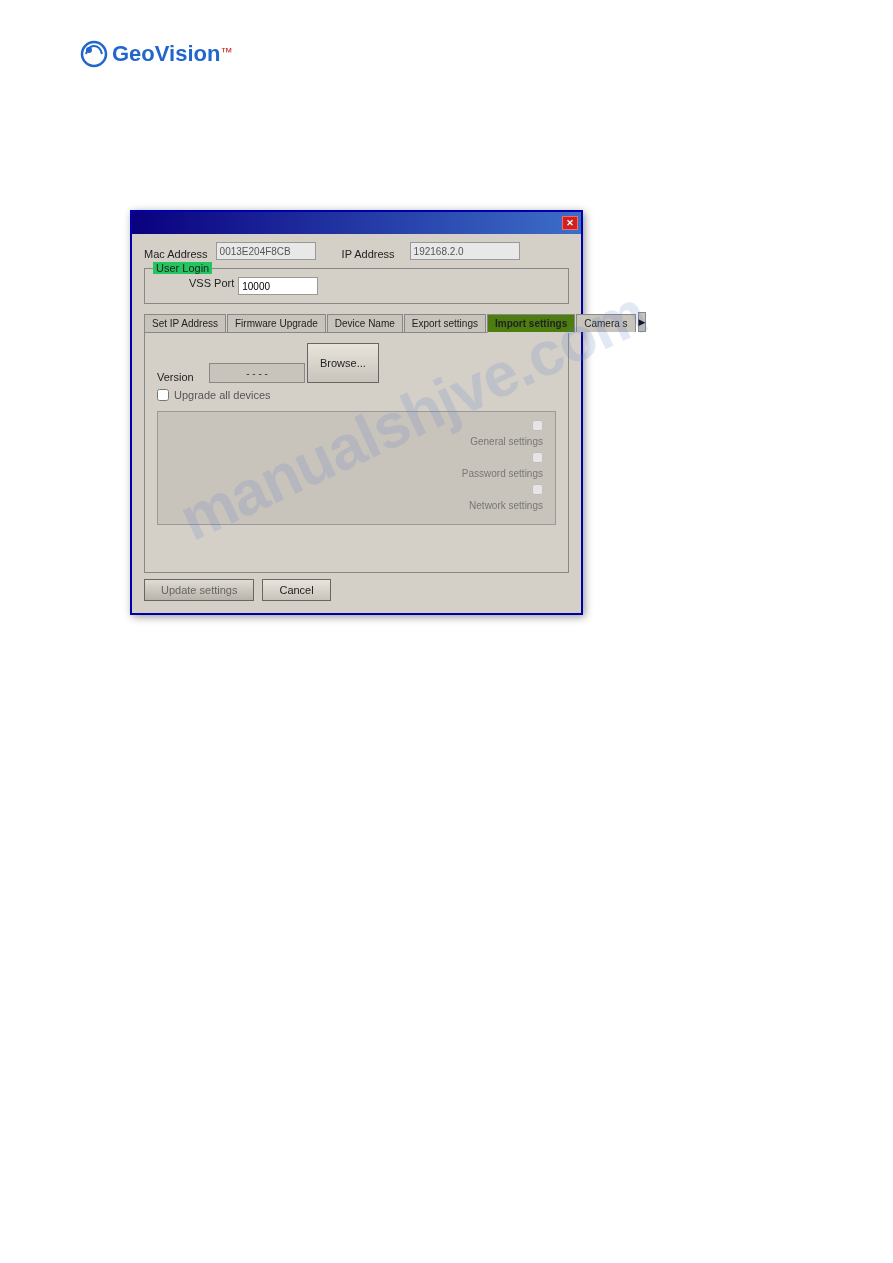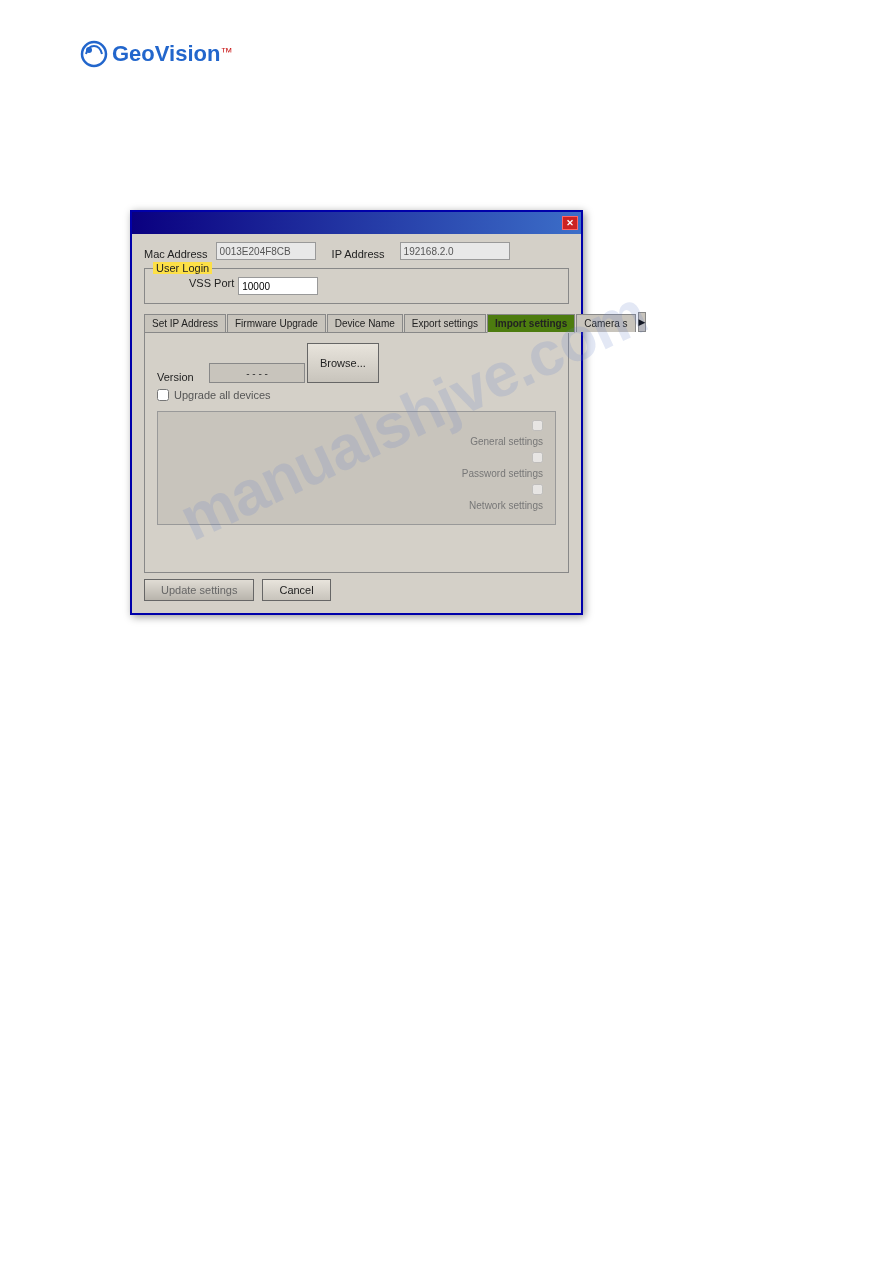--- a/index.html
+++ b/index.html
@@ -111,21 +111,21 @@
       border: 1px solid #888;
       padding: 6px 8px 8px 8px;
       margin-bottom: 8px;
       position: relative;
       background: #d4d0c8;
     }
     .group-legend {
       position: absolute;
       top: -7px;
       left: 8px;
-      background: #fde047;
+      background: #22c55e;
       padding: 0 3px;
       font-size: 11px;
       color: #222;
     }
     .login-row {
       display: flex;
       align-items: center;
       margin-bottom: 4px;
       gap: 4px;
     }
@@ -329,21 +329,21 @@
 
   <div class="title-bar">
     <div class="title-bar-close">✕</div>
   </div>
 
   <div class="dialog-content">
 
     <div class="top-row">
       <span class="field-label">Mac Address</span>
       <input class="field-input mac-input" type="text" readonly="" value="0013E204F8CB" style="">
-      <span class="field-label" style="margin-left:8px;">IP Address</span>
+      <span class="field-label" style="margin-left:18px;">IP Address</span>
       <input class="field-input ip-input" type="text" readonly="" value="192168.2.0" style="">
     </div>
 
     <div class="group-box">
       <span class="group-legend">User Login</span>
       <div style="display:flex; align-items:flex-start; gap:0;">
         <div style="display:flex; align-items:flex-start; margin-left:16px; margin-top:2px;">
           <span class="vss-label">VSS Port</span>
           <input class="vss-input" type="text" value="10000" style="">
         </div>

